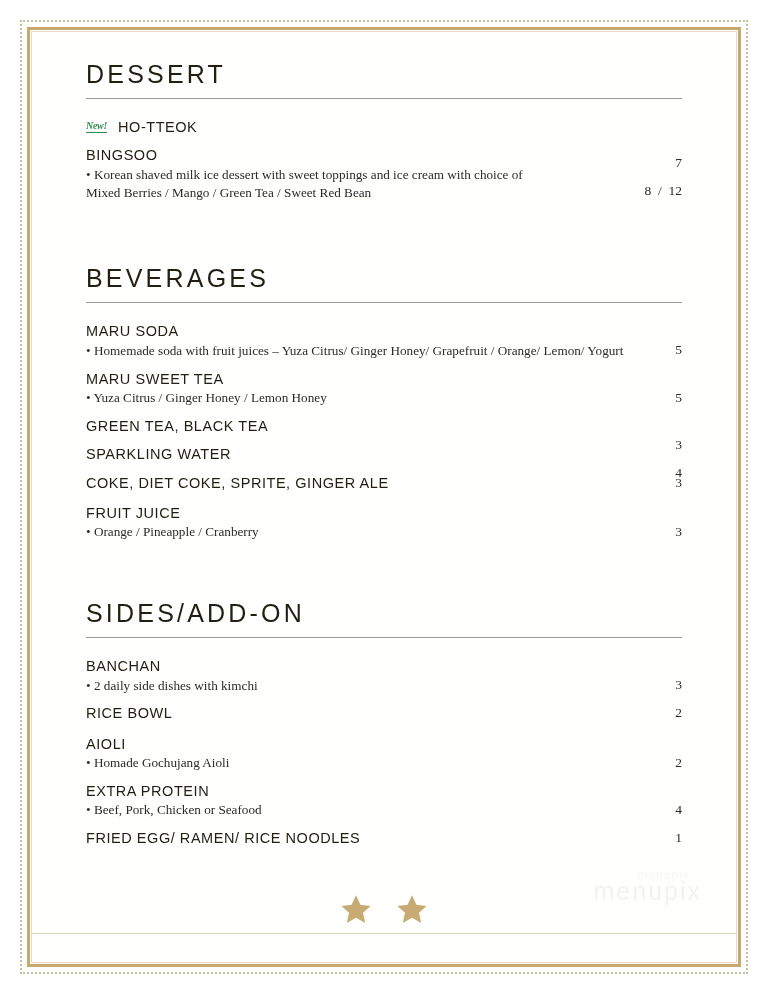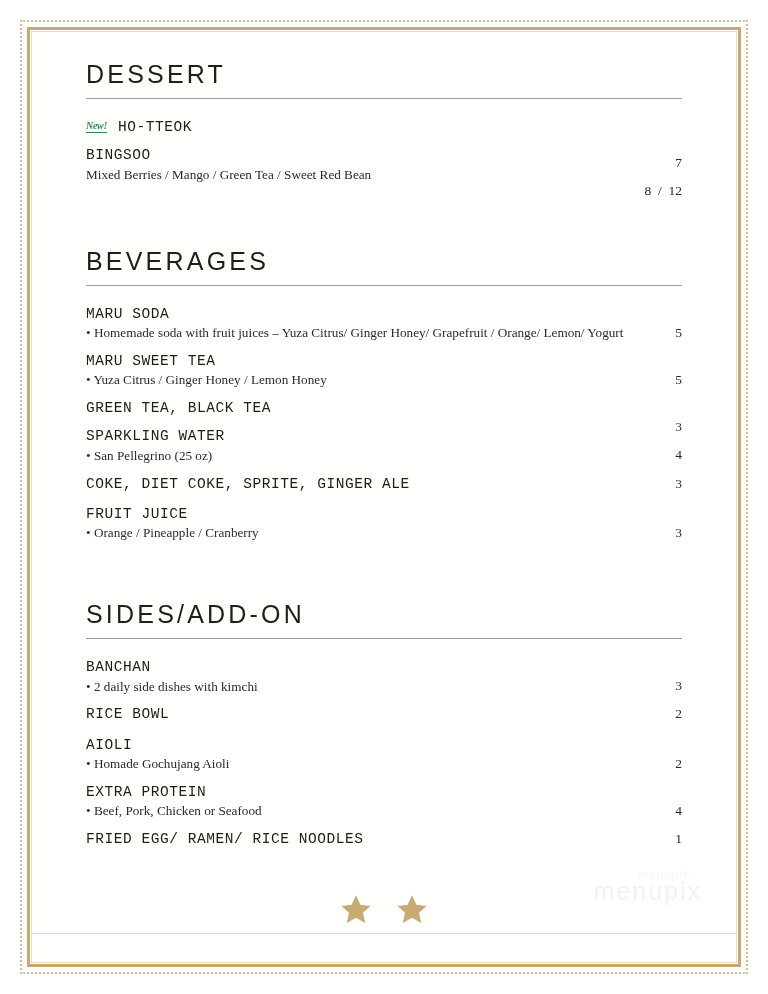--- a/index.html
+++ b/index.html
@@ -100,21 +100,21 @@
     font-weight: 700;
     color: #2e8b4f;
     border-bottom: 1.5px solid #2e8b4f;
     line-height: 1;
     padding-bottom: 1px;
     margin-bottom: 3px;
     letter-spacing: -0.3px;
   }
 
   .item-name {
-    font-family: Liberation Mono, monospace;
+    font-family: Liberation Sans, sans-serif;
     font-size: 14.5px;
     font-weight: 400;
     letter-spacing: 0.55px;
     color: #231d12;
     line-height: 1.2;
   }
 
   .item-desc {
     font-family: "Liberation Serif", serif;
     font-size: 13.2px;
@@ -216,20 +216,21 @@
             <span class="badge-new">New!</span>
             <span class="item-name">HO-TTEOK</span>
           </div>
           <div class="item-price price-row2">7</div>
         </div>
         <div class="item">
           <div class="item-head">
             <span class="item-name">BINGSOO</span>
           </div>
           <div class="item-desc">
+            <div>• Korean shaved milk ice dessert with sweet toppings and ice cream with choice of</div>
             <div>Mixed Berries  / Mango   / Green Tea   / Sweet Red Bean</div>
           </div>
           <div class="item-price price-row2">8  /  12</div>
         </div>
       </div>
       <div class="section-gap-lg"></div>
       <div class="section">
         <div class="section-title">BEVERAGES</div>
         <div class="section-rule"></div>
         <div class="item">
@@ -252,23 +253,20 @@
         </div>
         <div class="item">
           <div class="item-head">
             <span class="item-name">GREEN TEA, BLACK TEA</span>
           </div>
           <div class="item-price price-row1">3</div>
         </div>
         <div class="item">
           <div class="item-head">
             <span class="item-name">SPARKLING WATER</span>
-          </div>
-          <div class="item-desc">
-            <div>• San Pellegrino   (25 oz)</div>
           </div>
           <div class="item-price price-row1">4</div>
         </div>
         <div class="item item-compact">
           <div class="item-head">
             <span class="item-name">COKE, DIET COKE, SPRITE, GINGER ALE</span>
           </div>
           <div class="item-price price-row0">3</div>
         </div>
         <div class="item">

